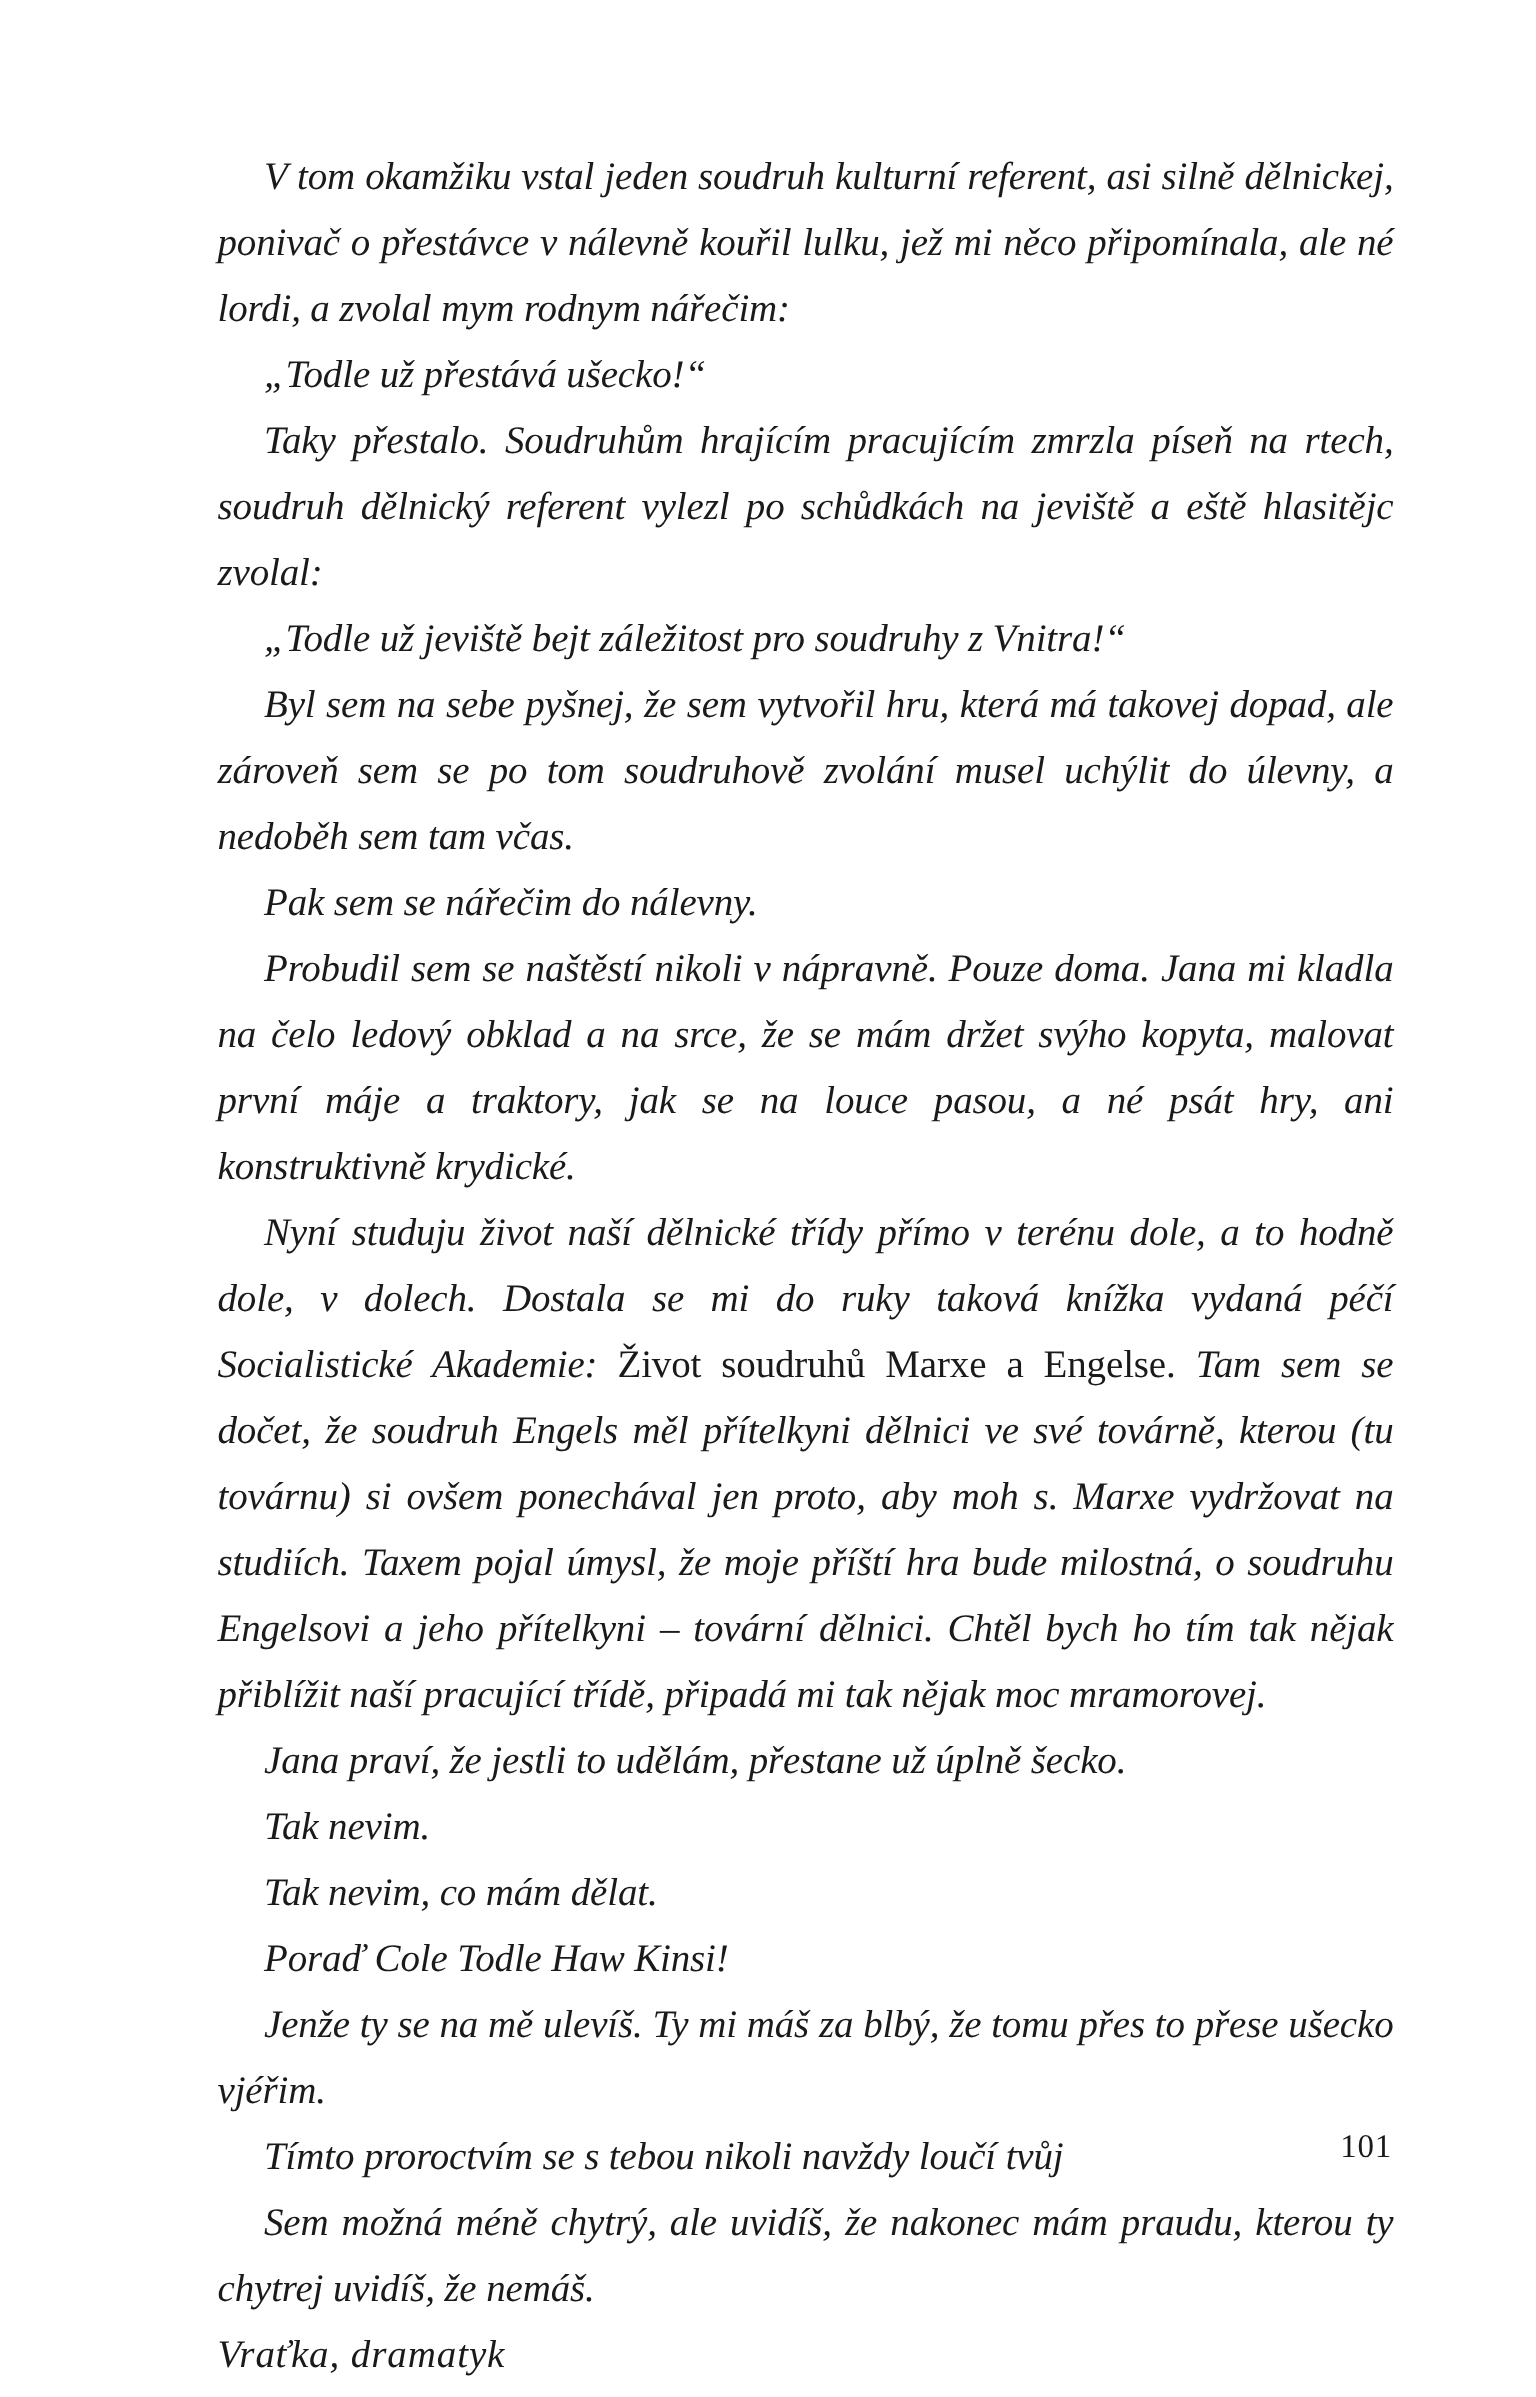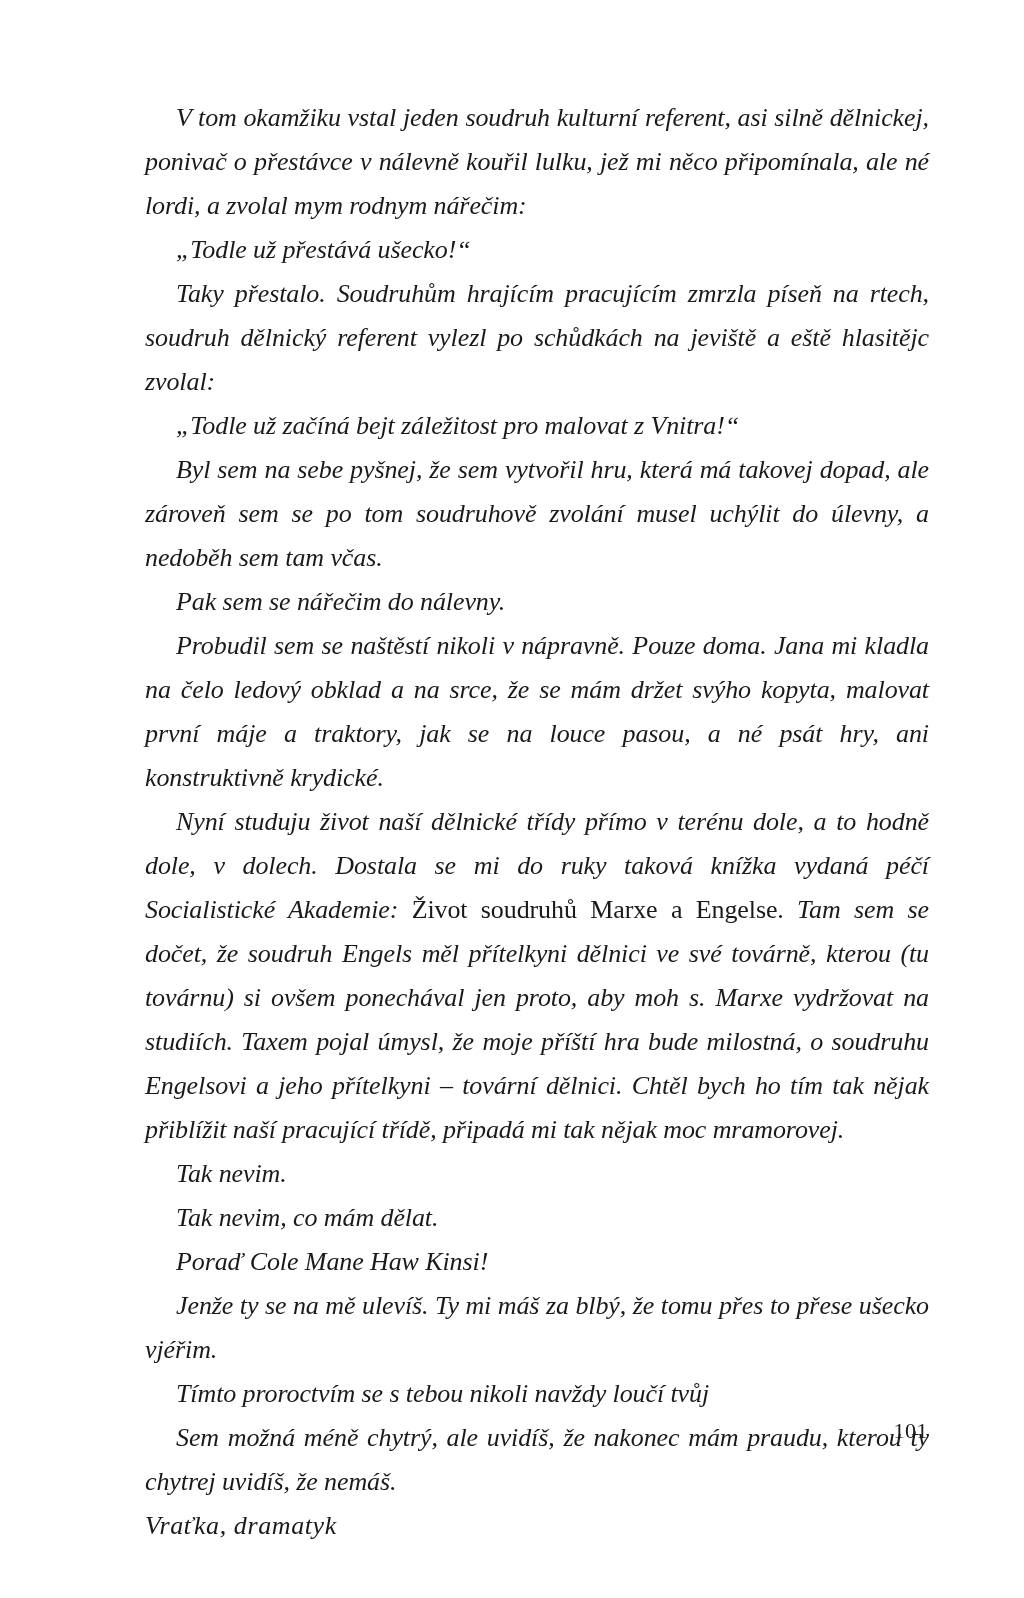--- a/index.html
+++ b/index.html
@@ -53,27 +53,28 @@
       letter-spacing: 0.5px;
     }
   </style>
 </head>
 <body>
 
 <div class="page">
   <p class="para">V tom okamžiku vstal jeden soudruh kulturní referent, asi sil­ně dělnickej, ponivač o přestávce v nálevně kouřil lulku, jež mi něco připomínala, ale né lordi, a zvolal mym rodnym nářečim:</p>
   <p class="para last-left">„Todle už přestává ušecko!“</p>
   <p class="para">Taky přestalo. Soudruhům hrajícím pracujícím zmrzla píseň na rtech, soudruh dělnický referent vylezl po schůdkách na jeviště a eště hlasitějc zvolal:</p>
-  <p class="para last-left">„Todle už začíná bejt záležitost pro malovat z Vnitra!“</p>
+  <p class="para last-left">„Todle už jeviště bejt záležitost pro soudruhy z Vnitra!“</p>
   <p class="para">Byl sem na sebe pyšnej, že sem vytvořil hru, která má takovej dopad, ale zároveň sem se po tom soudruhově zvolání musel uchýlit do úlevny, a nedoběh sem tam včas.</p>
   <p class="para last-left">Pak sem se nářečim do nálevny.</p>
   <p class="para">Probudil sem se naštěstí nikoli v nápravně. Pouze doma. Ja­na mi kladla na čelo ledový obklad a na srce, že se mám držet svýho kopyta, malovat první máje a traktory, jak se na louce pasou, a né psát hry, ani konstruktivně krydické.</p>
   <p class="para"><span>Nyní studuju život naší dělnické třídy přímo v terénu dole, a to hodně dole, v dolech. Dostala se mi do ruky taková knížka vyda­ná péčí Socialistické Akademie: </span><span class="roman">Život soudruhů Marxe a Engelse.</span><span> Tam sem se dočet, že soudruh Engels měl přítelkyni dělnici ve své továrně, kterou (tu továrnu) si ovšem ponechával jen proto, aby moh s. Marxe vydržovat na studiích. Taxem pojal úmysl, že moje příští hra bude milostná, o soudruhu Engelsovi a jeho pří­telkyni – tovární dělnici. Chtěl bych ho tím tak nějak přiblížit naší pracující třídě, připadá mi tak nějak moc mramorovej.</span></p>
+  <p class="para last-left">Jana praví, že jestli to udělám, přestane už úplně šecko.</p>
   <p class="para last-left">Tak nevim.</p>
   <p class="para last-left">Tak nevim, co mám dělat.</p>
-  <p class="para last-left">Poraď Cole Mane Haw Kinsi!</p>
+  <p class="para last-left">Poraď Cole Todle Haw Kinsi!</p>
   <p class="para">Jenže ty se na mě ulevíš. Ty mi máš za blbý, že tomu přes to přese ušecko vjéřim.</p>
   <p class="para last-left">Tímto proroctvím se s tebou nikoli navždy loučí tvůj</p>
   <p class="para">Sem možná méně chytrý, ale uvidíš, že nakonec mám praudu, kterou ty chytrej uvidíš, že nemáš.</p>
   <p class="signature">Vraťka, dramatyk</p>
 </div>
 
 <div class="page-number">101</div>
 
 </body></html>

